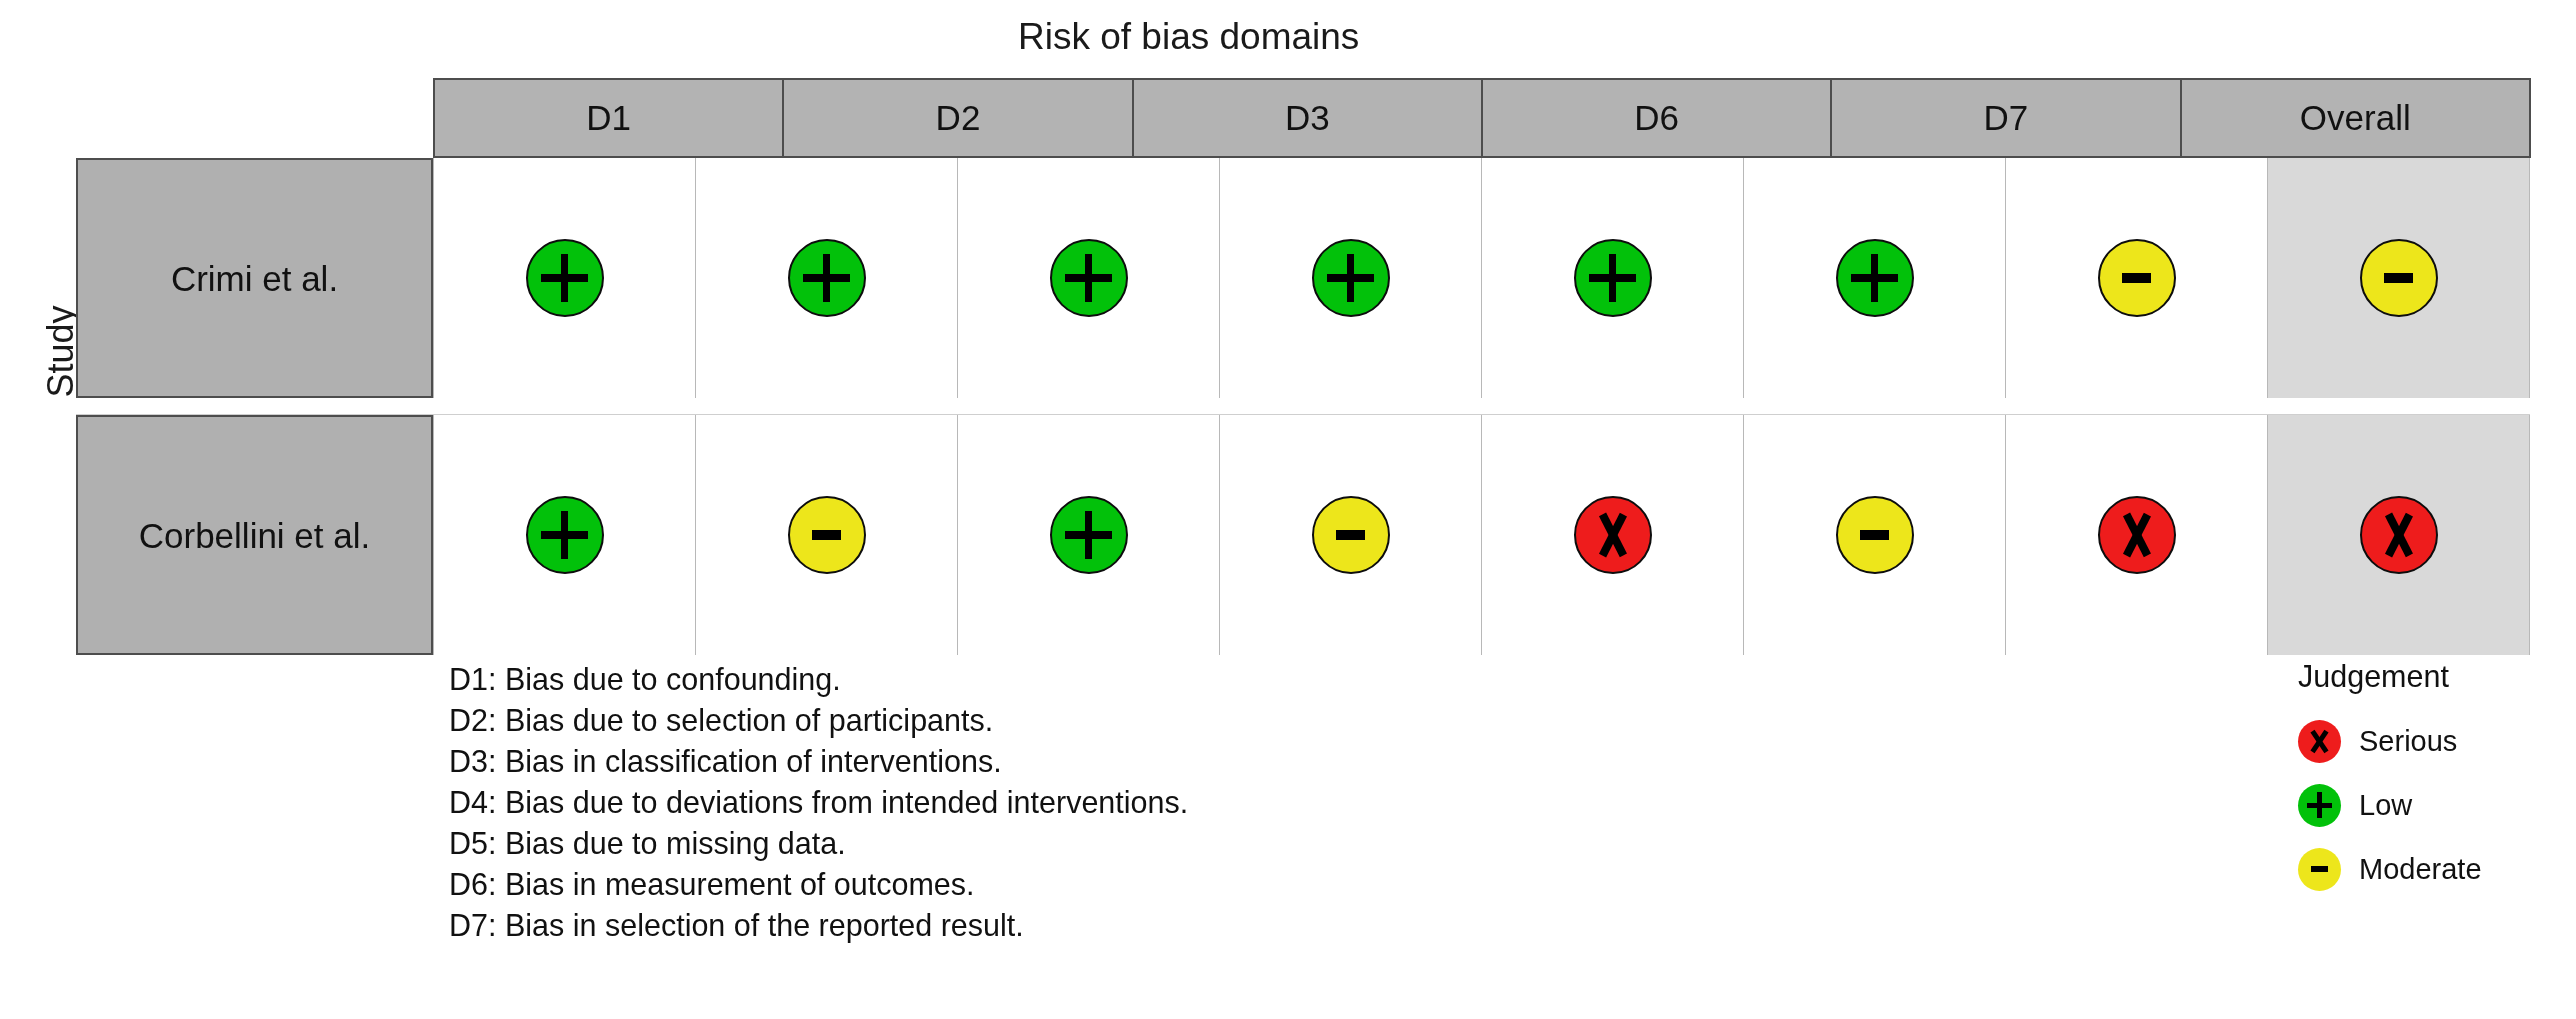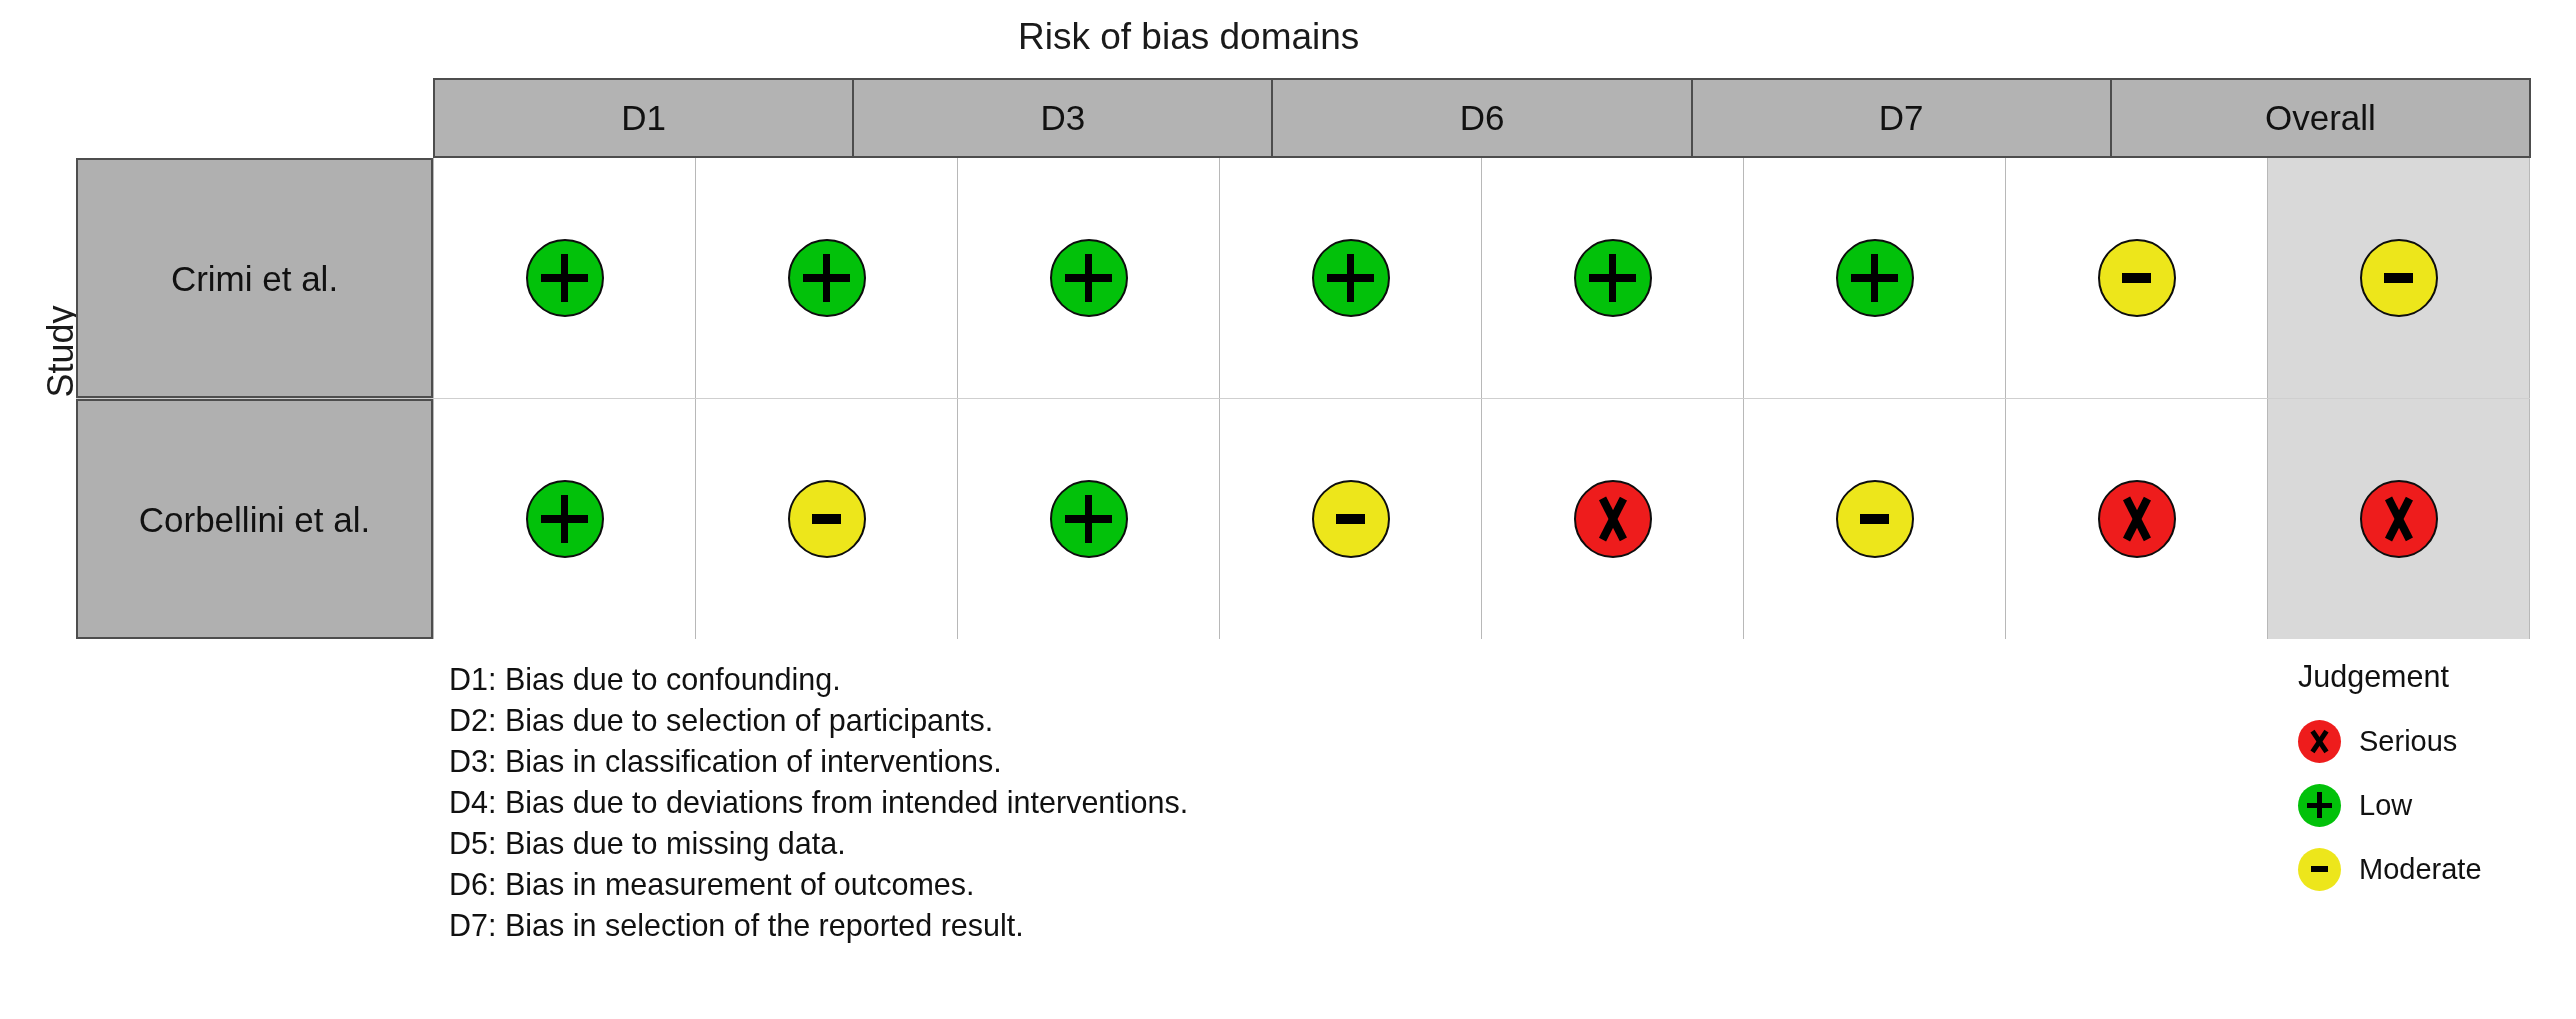--- a/index.html
+++ b/index.html
@@ -87,21 +87,21 @@
     height: 480px;
   }
   .body-row {
     position: absolute;
     left: 0;
     width: 2454px;
     height: 240px;
     display: flex;
   }
   .body-row.r0 { top: 0px; }
-  .body-row.r1 { top: 240px; border-top: 1.4px solid #cfcfcf; }
+  .body-row.r1 { top: 256px; border-top: 1.4px solid #cfcfcf; }
 
   
   .study-cell {
     width: 357px;
     box-sizing: border-box;
     background: #b0b0b0;
     border: 2.1px solid #4d4d4d;
     display: flex;
     align-items: center;
     justify-content: center;
@@ -263,20 +263,21 @@
 <body>
 
 <div class="rob-title">Risk of bias domains</div>
 
 <div class="study-axis">Study</div>
 
 <div class="rob-table">
 
   <div class="header-row" id="header-row">
       <div class="header-cell">D1</div>
+      <div class="header-cell">D2</div>
       <div class="header-cell">D3</div>
       <div class="header-cell">D6</div>
       <div class="header-cell">D7</div>
       <div class="header-cell">Overall</div>
     </div>
 
   <div class="body-region" id="body-region">
       <div class="body-row r0">
         <div class="study-cell">Crimi et al.</div>
         <div class="cells-wrap">

